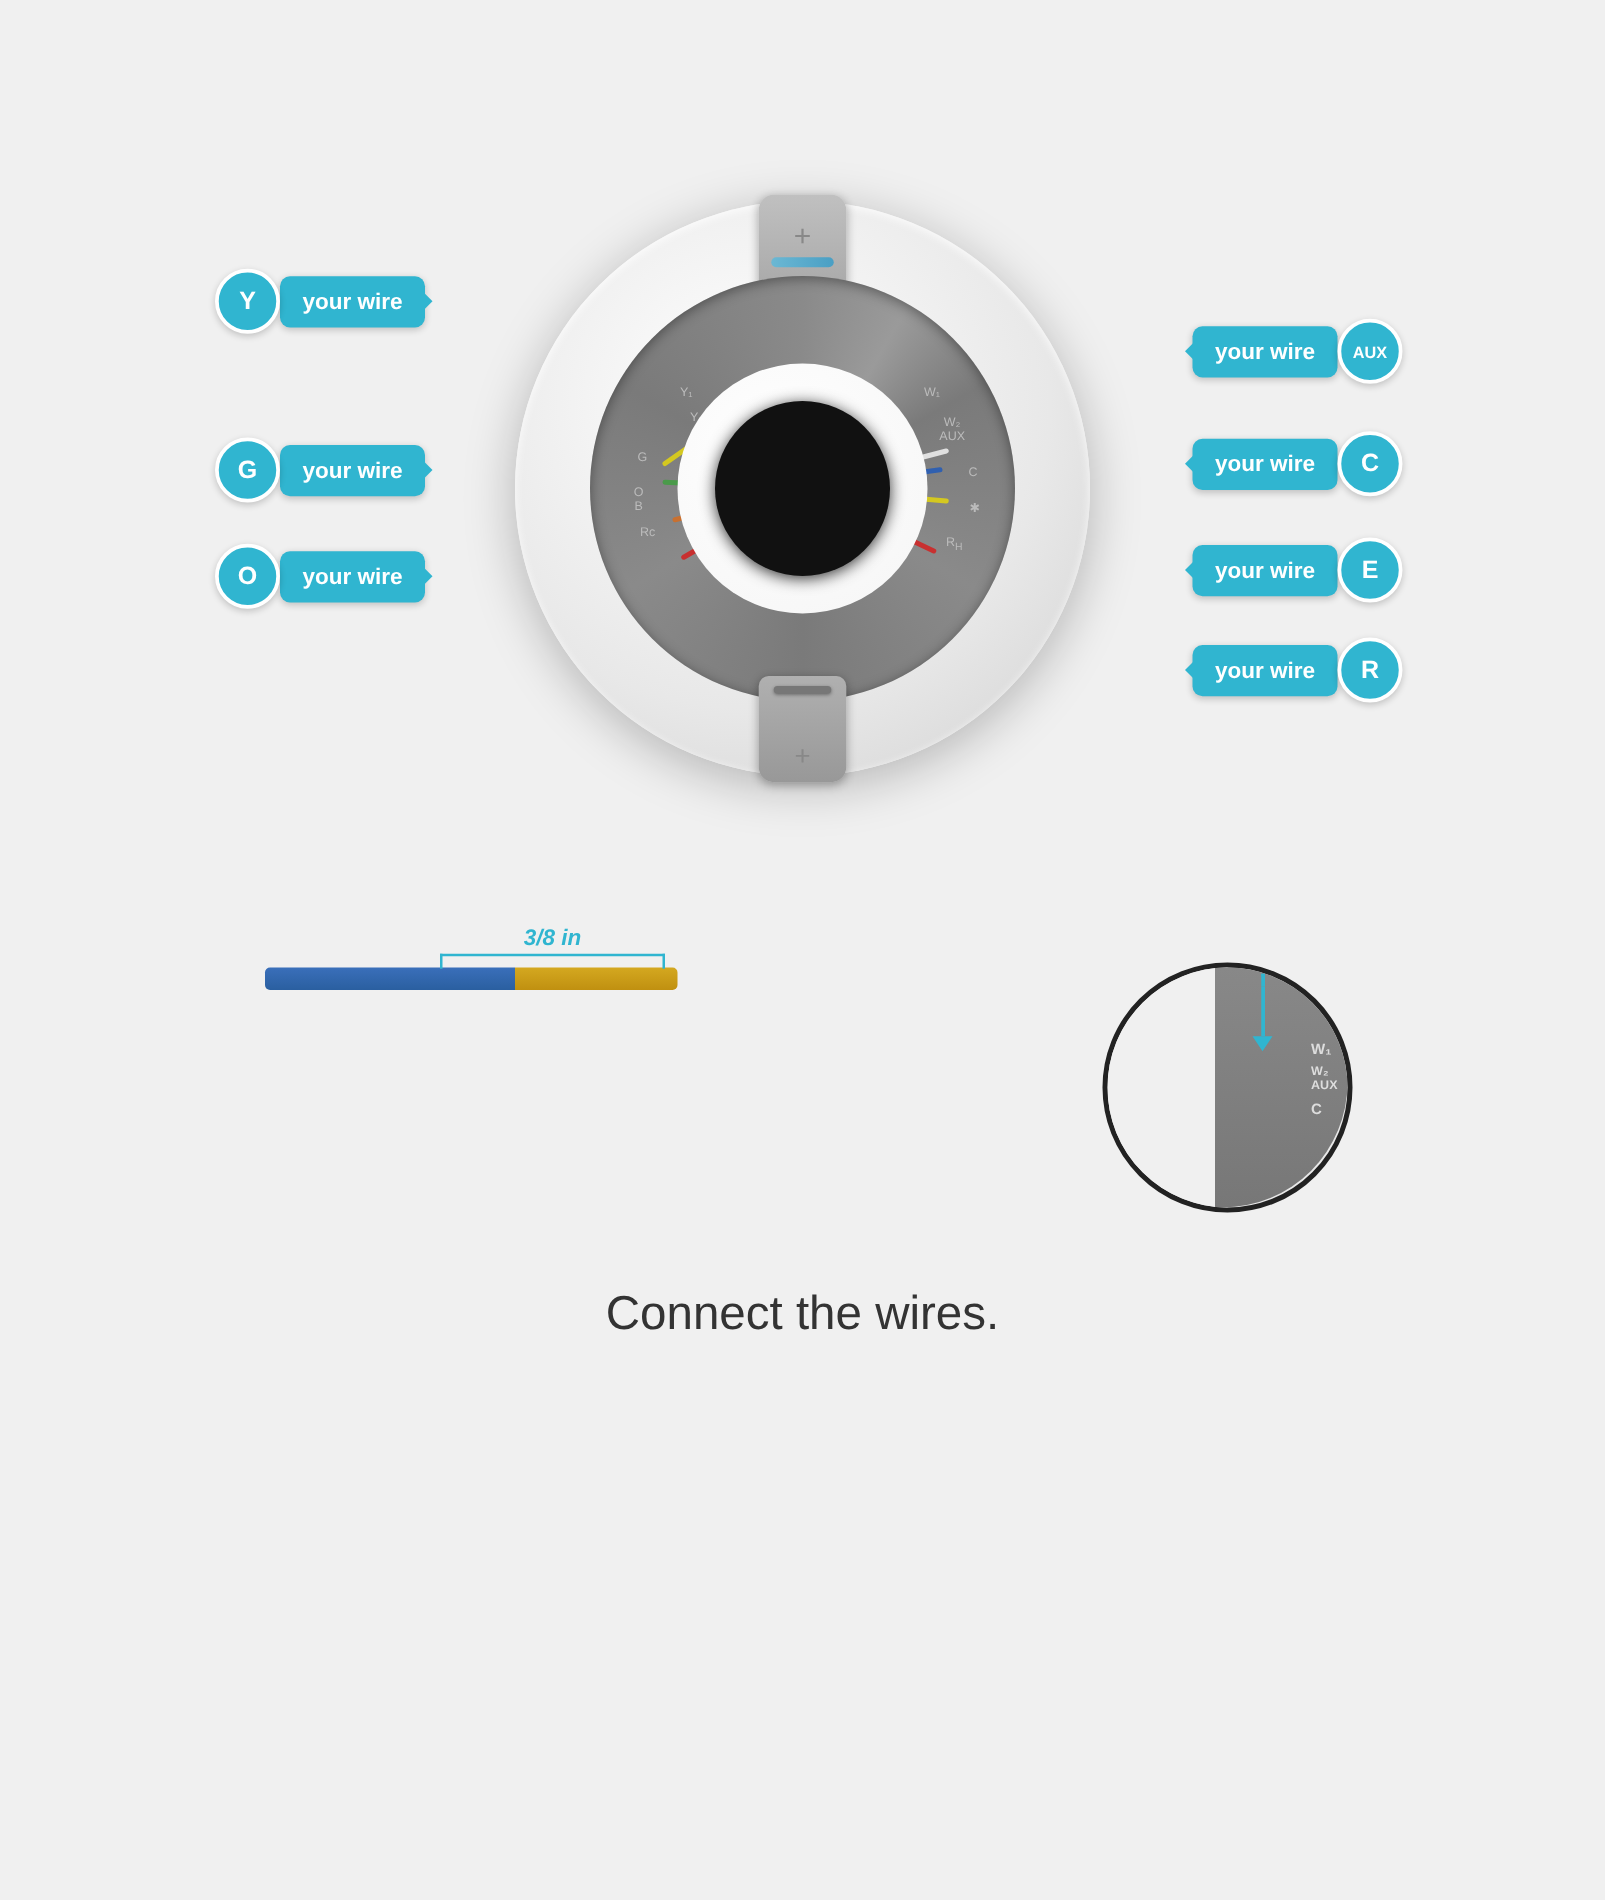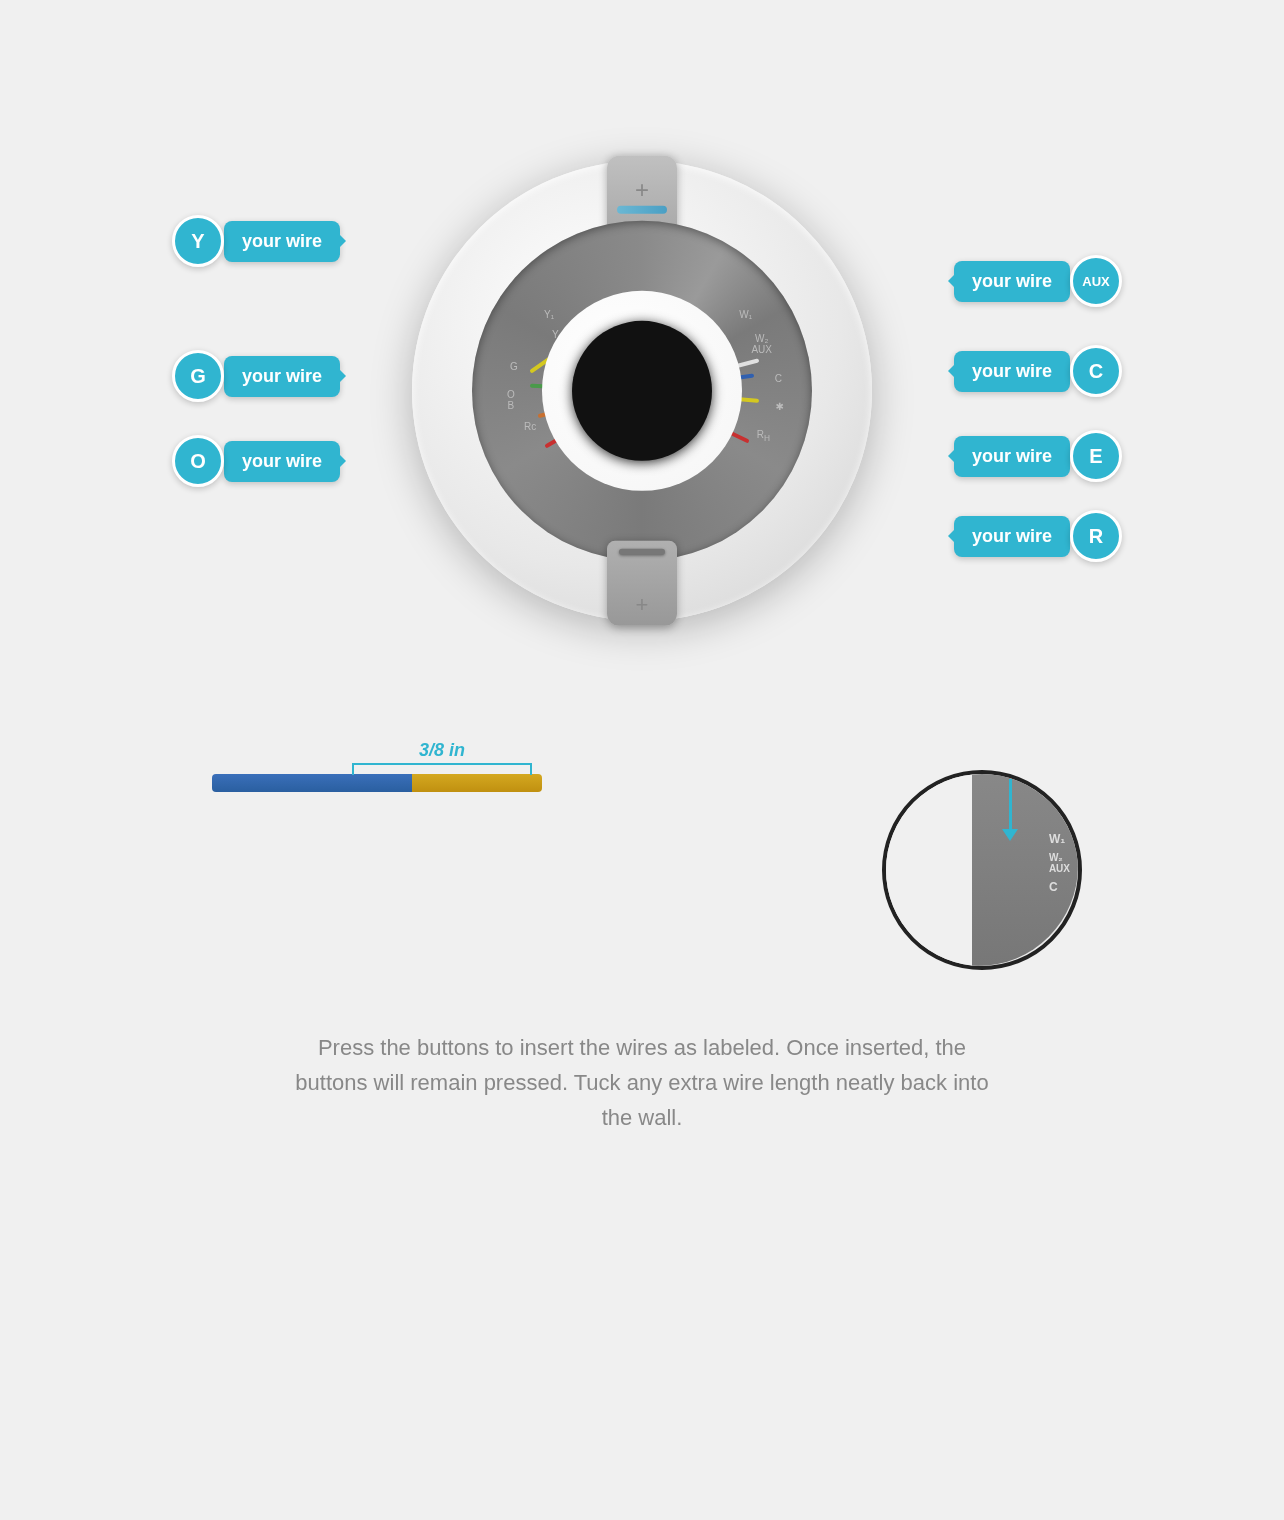--- a/index.html
+++ b/index.html
@@ -359,21 +359,21 @@
 
         <line x1="230" y1="230" x2="345" y2="240" stroke="#d4c820" stroke-width="4" stroke-linecap="round"></line>
 
         <line x1="230" y1="230" x2="335" y2="280" stroke="#c83030" stroke-width="4" stroke-linecap="round"></line>
       </svg>
 
       <div class="ring-text" style="left:72px; top:88px;">Y₁</div>
       <div class="ring-text" style="left:80px; top:108px;">Y₂</div>
       <div class="ring-text" style="left:38px; top:140px;">G</div>
       <div class="ring-text" style="left:35px; top:168px;">O<br>B</div>
-      <div class="ring-text" style="left:40px; top:200px;margin-left:12px;">Rc</div>
+      <div class="ring-text" style="left:40px; top:200px;">Rc</div>
 
       <div class="ring-text" style="right:60px; top:88px;">W₁</div>
       <div class="ring-text" style="right:40px; top:112px;">W₂<br>AUX</div>
       <div class="ring-text" style="right:30px; top:152px;">C</div>
       <div class="ring-text" style="right:28px; top:180px;">✱</div>
       <div class="ring-text" style="right:42px; top:208px;">R<sub>H</sub></div>
     </div>
 
     <div class="thermostat-inner">
       <div class="nest-logo">nest</div>
@@ -456,14 +456,14 @@
         <div style="font-size:12px; font-weight:700; color:#ddd;">W₁</div>
         <div style="font-size:10px; font-weight:700; color:#ddd;">W₂<br>AUX</div>
         <div style="font-size:12px; font-weight:700; color:#ddd;">C</div>
       </div>
     </div>
   </div>
 
 </div>
 
 <div class="bottom-text">
-  <div class="bottom-description">Press the buttons to insert the wires as labeled. Once inserted, the buttons will remain pressed. Tuck any extra wire length neatly back into the wall.</div>
+  <div class="bottom-title">Connect the wires.</div>
 </div>
 
 </body></html>

